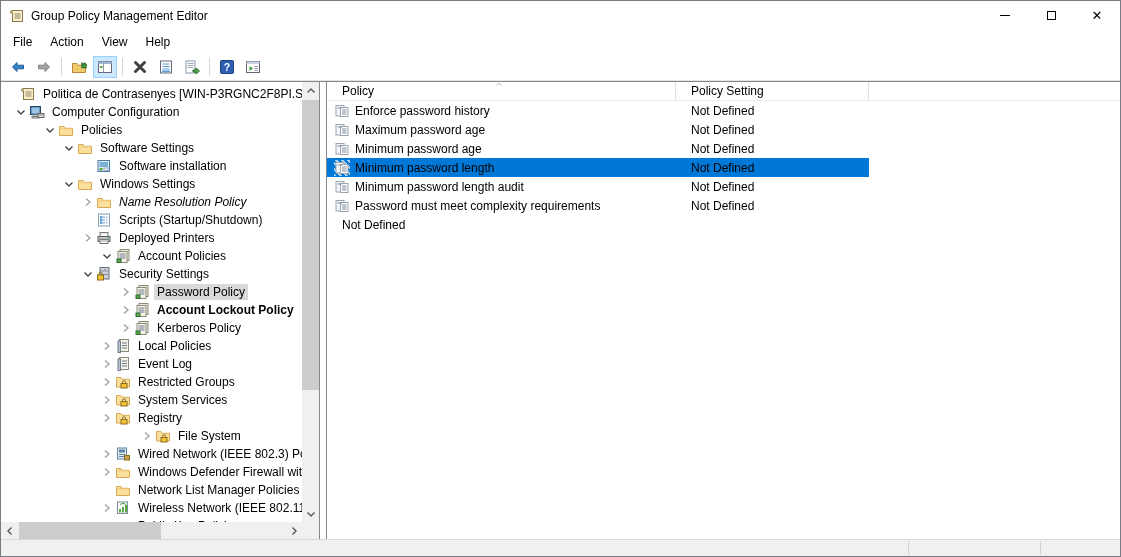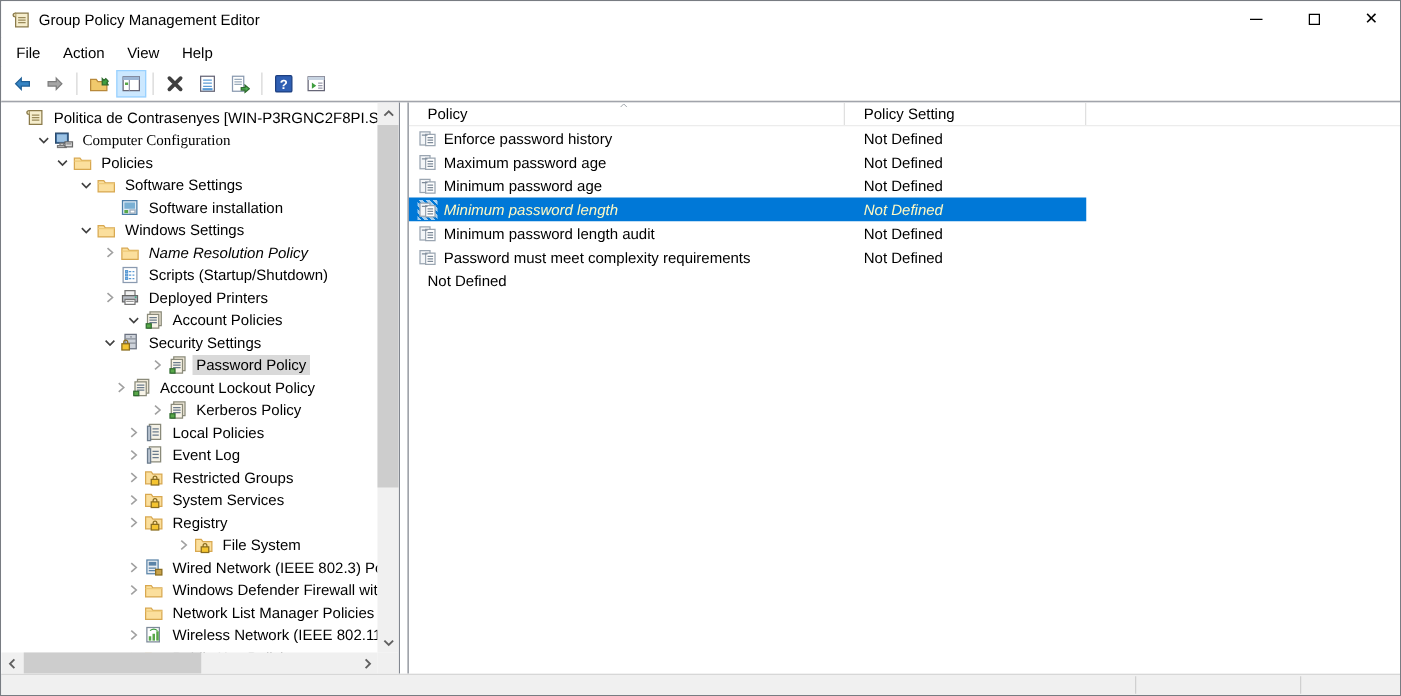--- a/index.html
+++ b/index.html
@@ -58,21 +58,21 @@
   .list-panel { flex:1; min-width:0; background:#fff; border-left:1px solid #828790; overflow:hidden; }
   .list-header { height:19px; display:flex; position:relative; align-items:center; border-bottom:1px solid #ececec; }
   .hdr-cell { height:100%; display:flex; align-items:center; padding-left:15px; border-right:1px solid #e0e0e0; }
   .hdr-policy { width:349px; }
   .hdr-setting { width:193px; }
   .sort-caret { position:absolute; left:168px; top:1px; }
   .list-row { height:19px; width:542px; display:flex; align-items:center; }
   .cell-policy { width:349px; height:100%; display:flex; align-items:center; padding-left:7px; overflow:hidden; white-space:nowrap; }
   .cell-policy .li-ico { width:16px; height:16px; flex:none; margin-right:5px; }
   .cell-setting { width:193px; padding-left:15px; white-space:nowrap; }
-  .list-row.sel { background:#0078d7; color:#fef9c3;font-style:italic; }
+  .list-row.sel { background:#0078d7; color:#000000; }
   .list-row.sel .li-ico { background:repeating-linear-gradient(45deg, rgba(255,255,255,.65) 0 2px, rgba(0,120,215,.15) 2px 4px); }
   
   .statusbar { height:17px; flex:none; background:#f0f0f0; border-top:1px solid #d7d7d7; position:relative; }
   .sb-sep1 { position:absolute; left:907px; top:1px; bottom:1px; width:1px; background:#d0d0d0; }
   .sb-sep2 { position:absolute; left:1039px; top:1px; bottom:1px; width:1px; background:#d0d0d0; }
   svg { display:block; }
   .hidden-defs { position:absolute; width:0; height:0; overflow:hidden; }
 </style>
 </head>
 <body>
@@ -319,21 +319,21 @@
 
     <div class="tree-panel">
       <div class="tree-scroll" id="tree">
           <div class="tree-row" style="padding-left: 3px;">
             <span class="chev-box"></span>
             <svg class="tree-ico" width="16" height="16">
               <use href="#gpo-scroll-icon"></use>
             </svg>
             <span class="tree-label">Politica de Contrasenyes [WIN-P3RGNC2F8PI.SMX.IL</span>
           </div>
-          <div class="tree-row" style="padding-left: 26px; font-family: Liberation Serif, serif;">
+          <div class="tree-row" style="padding-left: 12px;">
             <span class="chev-box">
               <svg width="16" height="16">
                 <use href="#chevron-expanded"></use>
               </svg>
             </span>
             <svg class="tree-ico" width="16" height="16">
               <use href="#computer-icon"></use>
             </svg>
             <span class="tree-label">Computer Configuration</span>
           </div>
@@ -432,21 +432,21 @@
             <span class="chev-box">
               <svg width="16" height="16">
                 <use href="#chevron-collapsed"></use>
               </svg>
             </span>
             <svg class="tree-ico" width="16" height="16">
               <use href="#policy-group-icon"></use>
             </svg>
             <span class="tree-label sel">Password Policy</span>
           </div>
-          <div class="tree-row" style="padding-left: 88px;">
+          <div class="tree-row" style="padding-left: 117px; font-weight: bold;">
             <span class="chev-box">
               <svg width="16" height="16">
                 <use href="#chevron-collapsed"></use>
               </svg>
             </span>
             <svg class="tree-ico" width="16" height="16">
               <use href="#policy-group-icon"></use>
             </svg>
             <span class="tree-label">Account Lockout Policy</span>
           </div>

